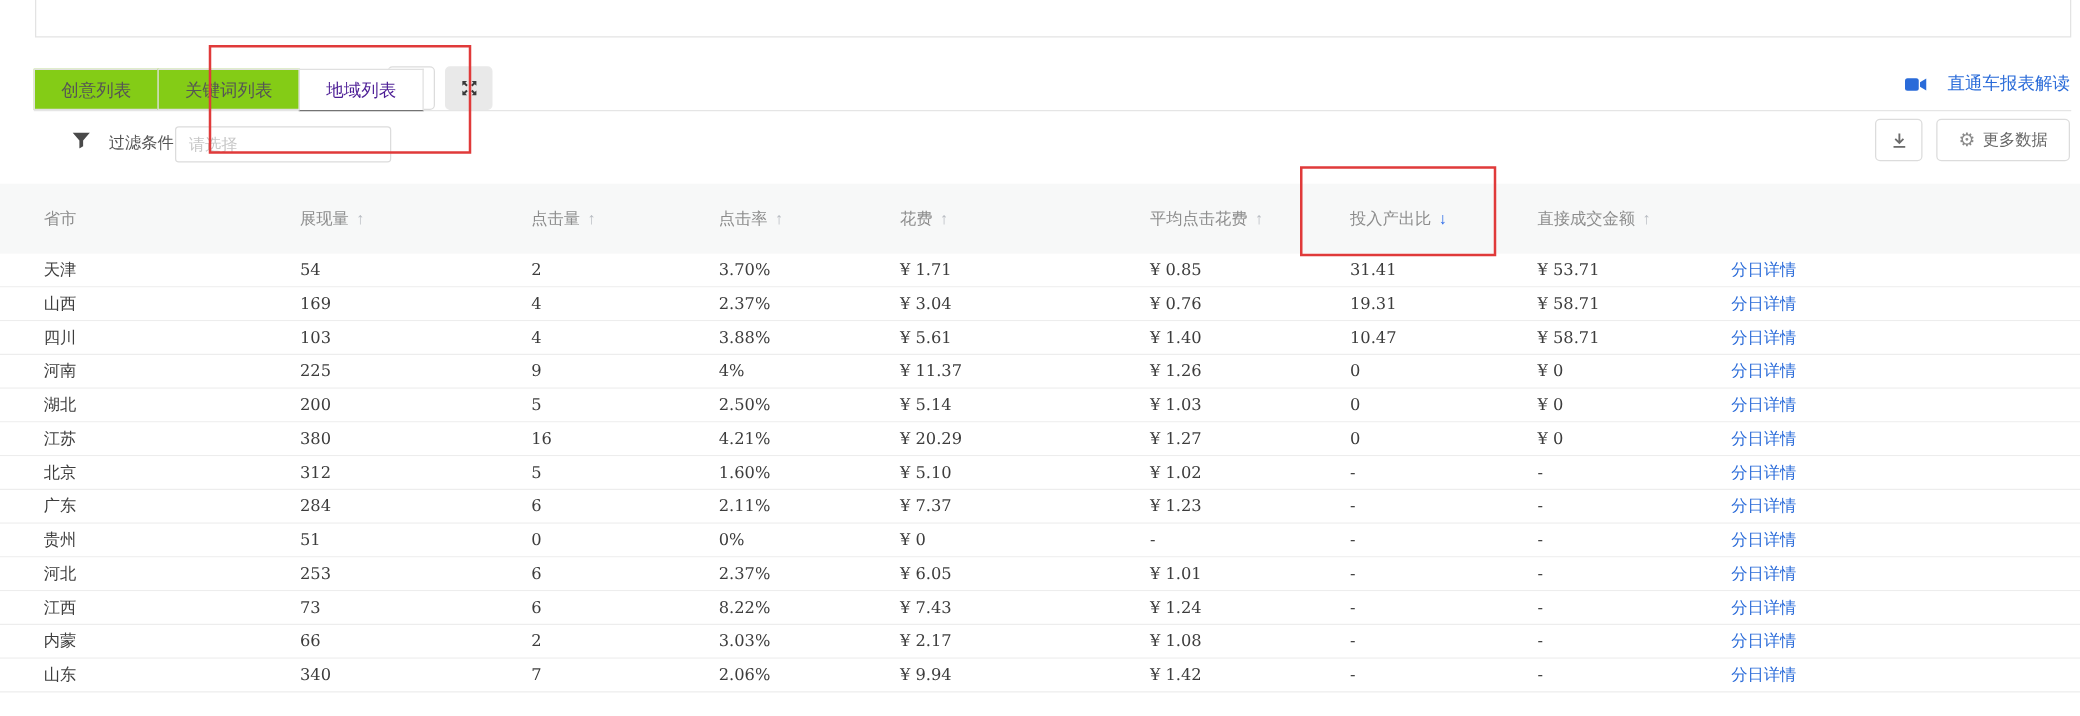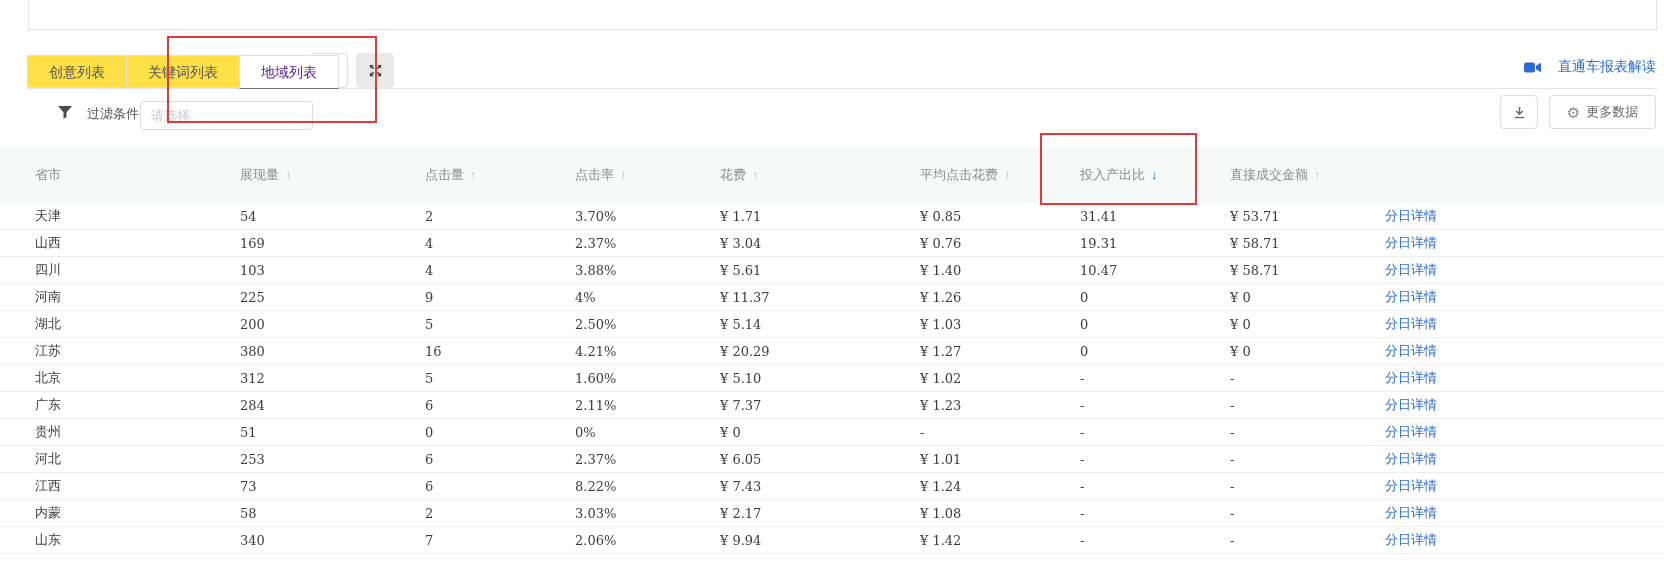--- a/index.html
+++ b/index.html
@@ -8,21 +8,21 @@
   .abs { position:absolute; }
   #stage { position:relative; width:1664px; height:573px; background:#fff; }
 
   
   .top-panel { left:28px; top:-22px; width:1629px; height:52px;
     border:1px solid #e3e3e3; background:#fff; }
 
   
   .tabs { left:27px; top:55px; display:flex; z-index:3; }
   .tab { height:33px; line-height:32px; padding:0 21px; font-size:14px; color:#555;
-    background:#fde047; border:1px solid #e0e0e0; margin-left:-1px; cursor:pointer; white-space:nowrap; }
+    background:#84cc16; border:1px solid #e0e0e0; margin-left:-1px; cursor:pointer; white-space:nowrap; }
   .tab:first-child { margin-left:0; }
   .tab.active { background:#fff; color:#4c1d95; height:34px; border-bottom:1px solid #737373; }
   .icon-btn { width:38px; height:35px; border:1px solid #dcdcdc; border-radius:4px;
     background:#fff; display:flex; align-items:center; justify-content:center; cursor:pointer; }
   .gear-btn { left:310px; top:53px; }
   .gear-glyph { font-size:19px; color:#8a8a8a; line-height:1; }
   .expand-btn { left:356px; top:53px; background:#e9e9e9; border-color:#e9e9e9; }
 
   .section-divider { left:27px; top:88px; width:1630px; border-top:1px solid #e5e5e5; z-index:1; }
 
@@ -253,21 +253,21 @@
           <div class="cell c2 td num">6</div>
           <div class="cell c3 td num">8.22%</div>
           <div class="cell c4 td num">¥ 7.43</div>
           <div class="cell c5 td num">¥ 1.24</div>
           <div class="cell c6 td num">-</div>
           <div class="cell c7 td num">-</div>
           <div class="cell c8 td"><span class="day-link">分日详情</span></div>
         </div>
         <div class="tr">
           <div class="cell c0 td">内蒙</div>
-          <div class="cell c1 td num">58</div>
+          <div class="cell c1 td num">66</div>
           <div class="cell c2 td num">2</div>
           <div class="cell c3 td num">3.03%</div>
           <div class="cell c4 td num">¥ 2.17</div>
           <div class="cell c5 td num">¥ 1.08</div>
           <div class="cell c6 td num">-</div>
           <div class="cell c7 td num">-</div>
           <div class="cell c8 td"><span class="day-link">分日详情</span></div>
         </div>
         <div class="tr">
           <div class="cell c0 td">山东</div>

